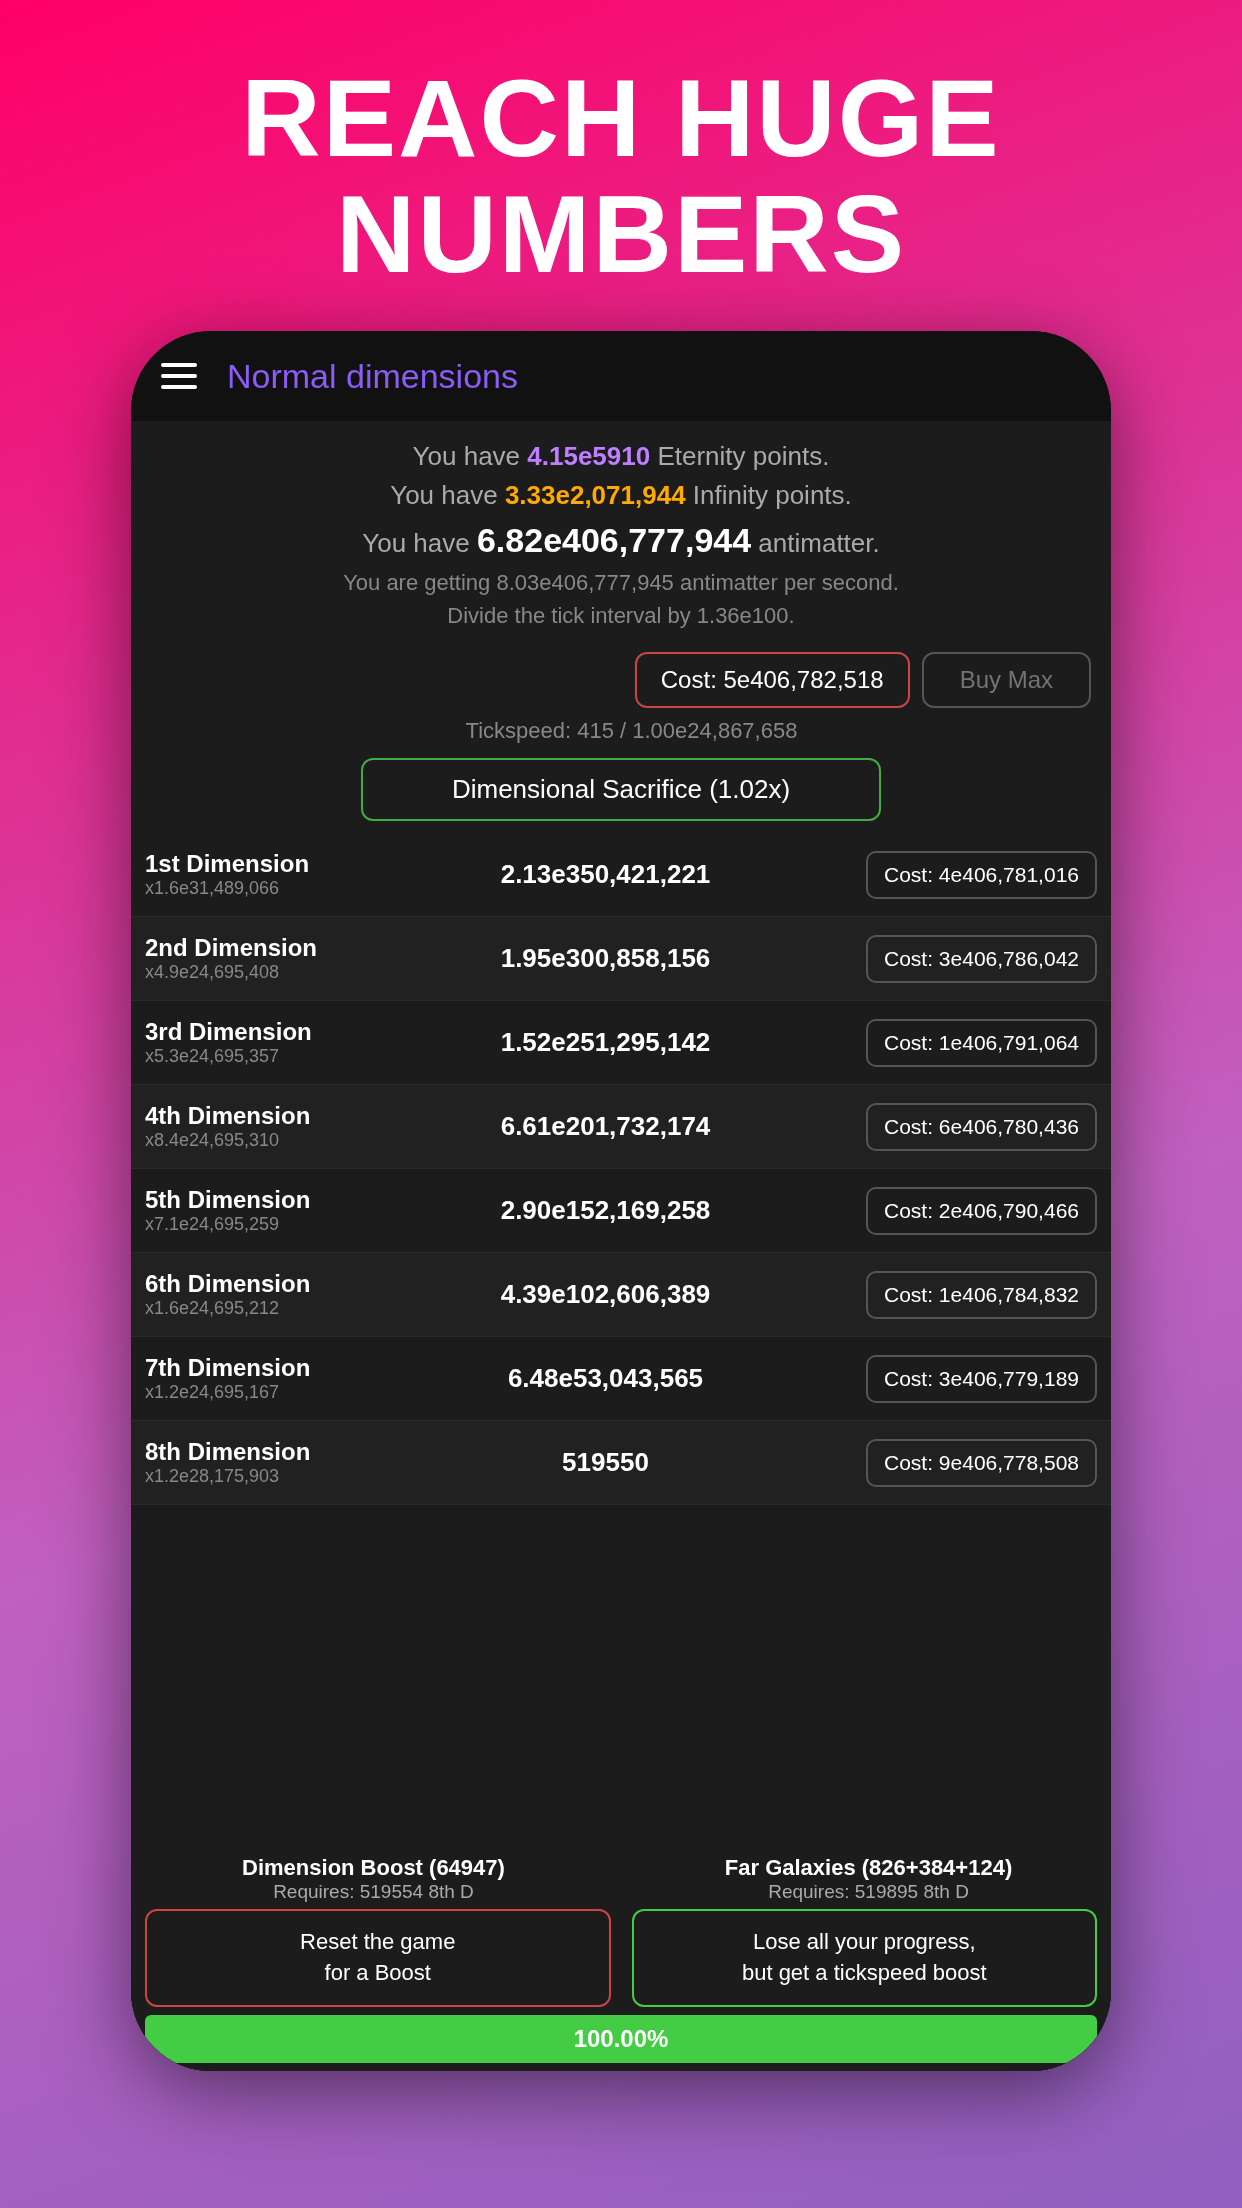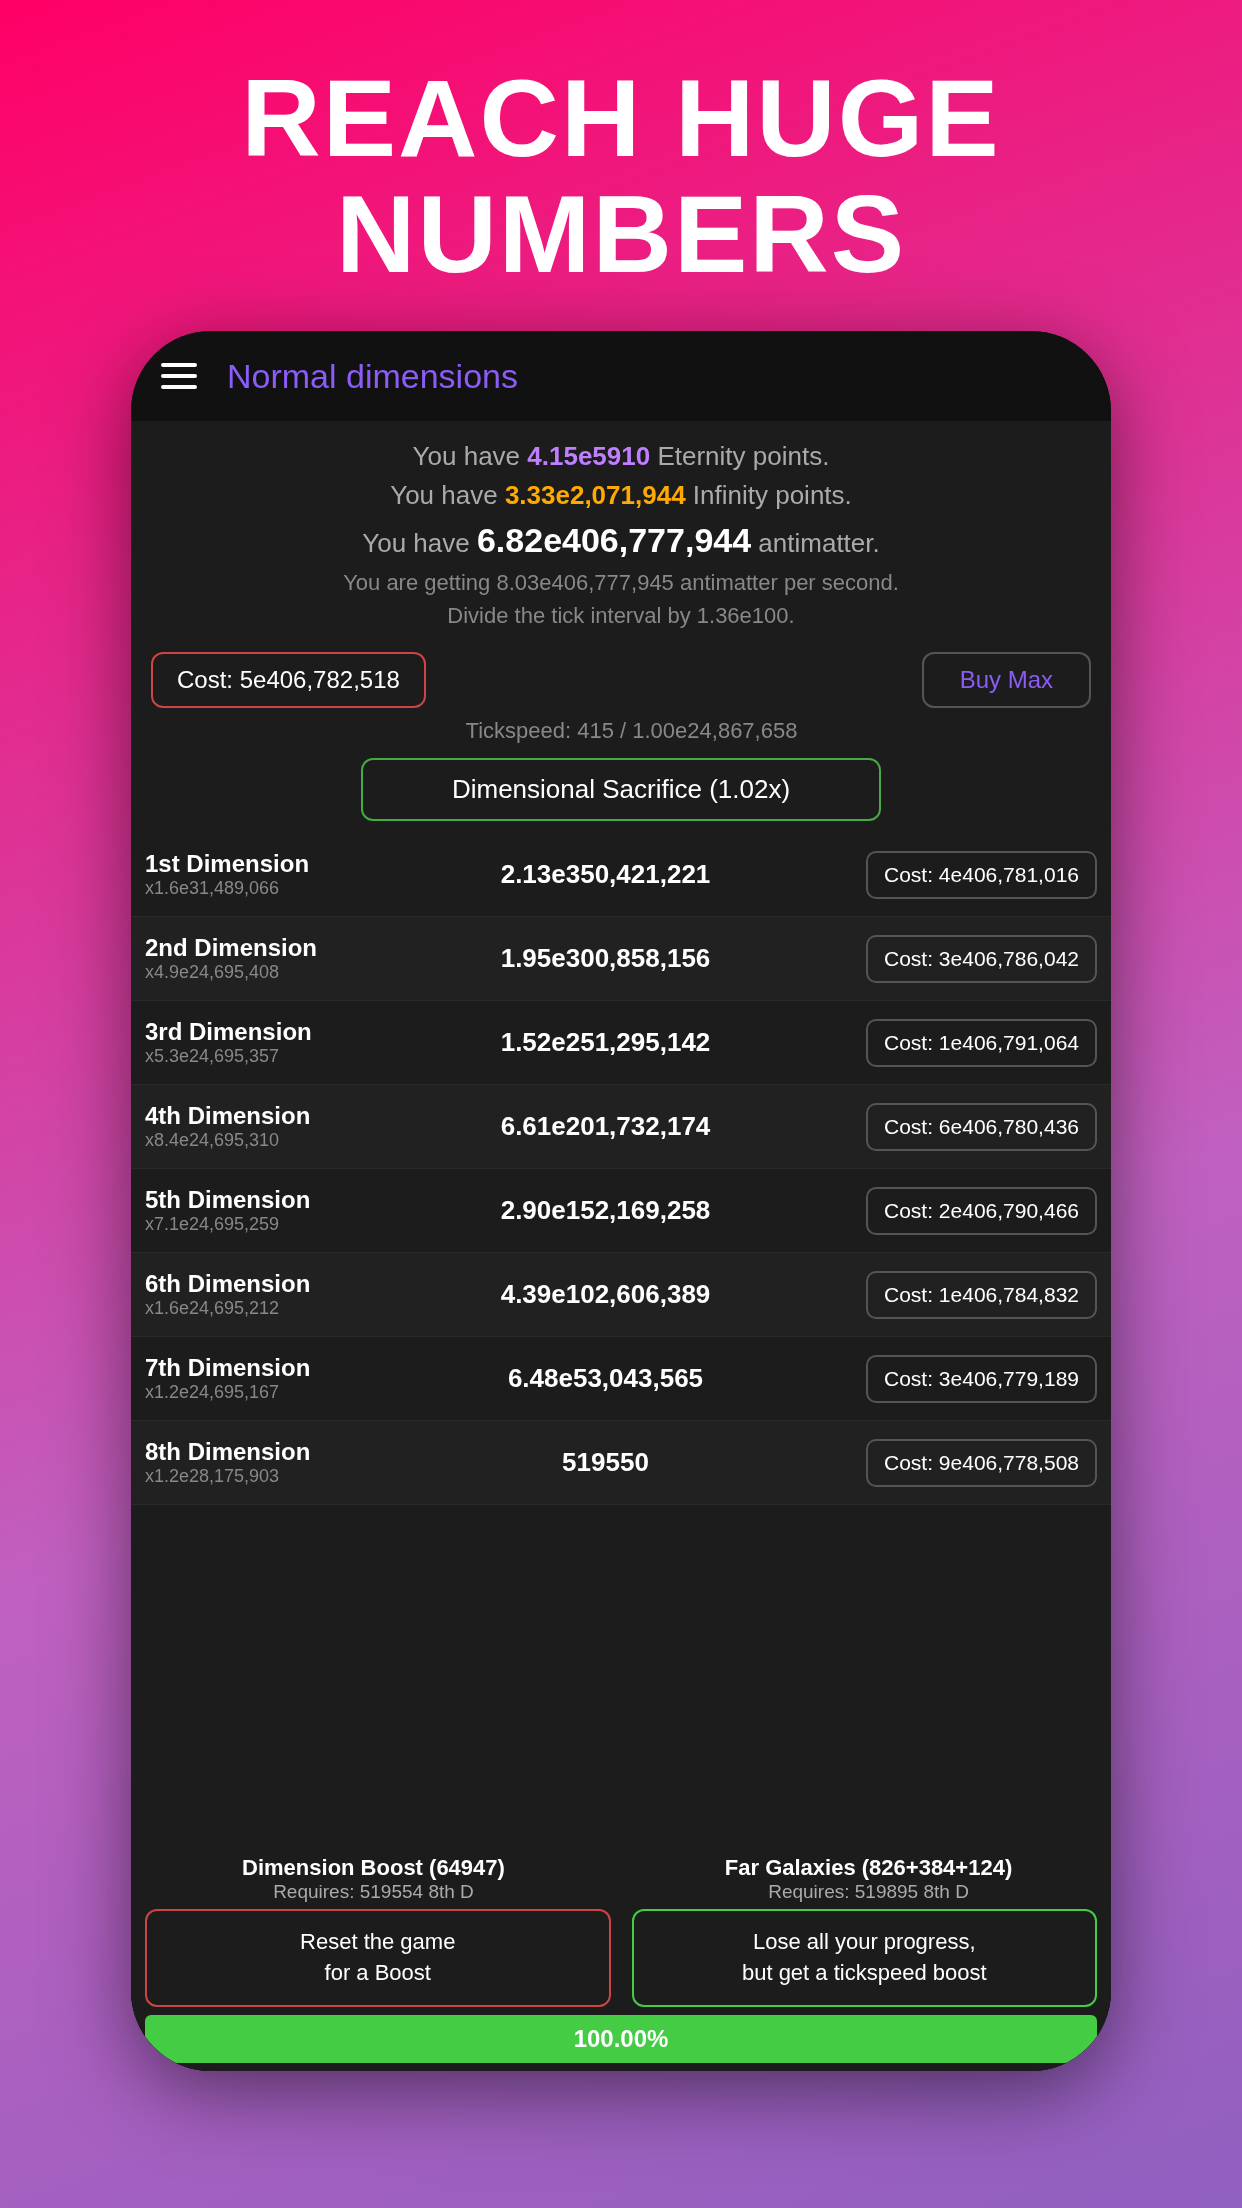--- a/index.html
+++ b/index.html
@@ -88,38 +88,38 @@
     .stat-line .purple { color: #bf7fff; font-weight: bold; }
     .stat-line .orange { color: #ffaa00; font-weight: bold; }
     .stat-line .white-big {
       color: white;
       font-size: 34px;
       font-weight: bold;
     }
     .stat-line.small { font-size: 22px; color: #888; }
     .buttons-row {
       display: flex;
-      justify-content: space-between;
-      gap: 20px;
+      justify-content: flex-end;
+      gap: 12px;
       margin: 12px 20px 6px;
     }
     .btn-cost {
       border: 2px solid #cc4444;
       border-radius: 12px;
       background: transparent;
       color: white;
       font-size: 24px;
       padding: 12px 24px;
       cursor: pointer;
     }
     .btn-buymax {
       border: 2px solid #555;
       border-radius: 12px;
       background: transparent;
-      color: #8b5cf6;
+      color: #737373;
       font-size: 24px;
       padding: 12px 36px;
       cursor: pointer;
     }
     .tickspeed-line {
       text-align: center;
       color: #888;
       font-size: 22px;
       margin: 4px 0 10px;
       padding-left: 21px;

